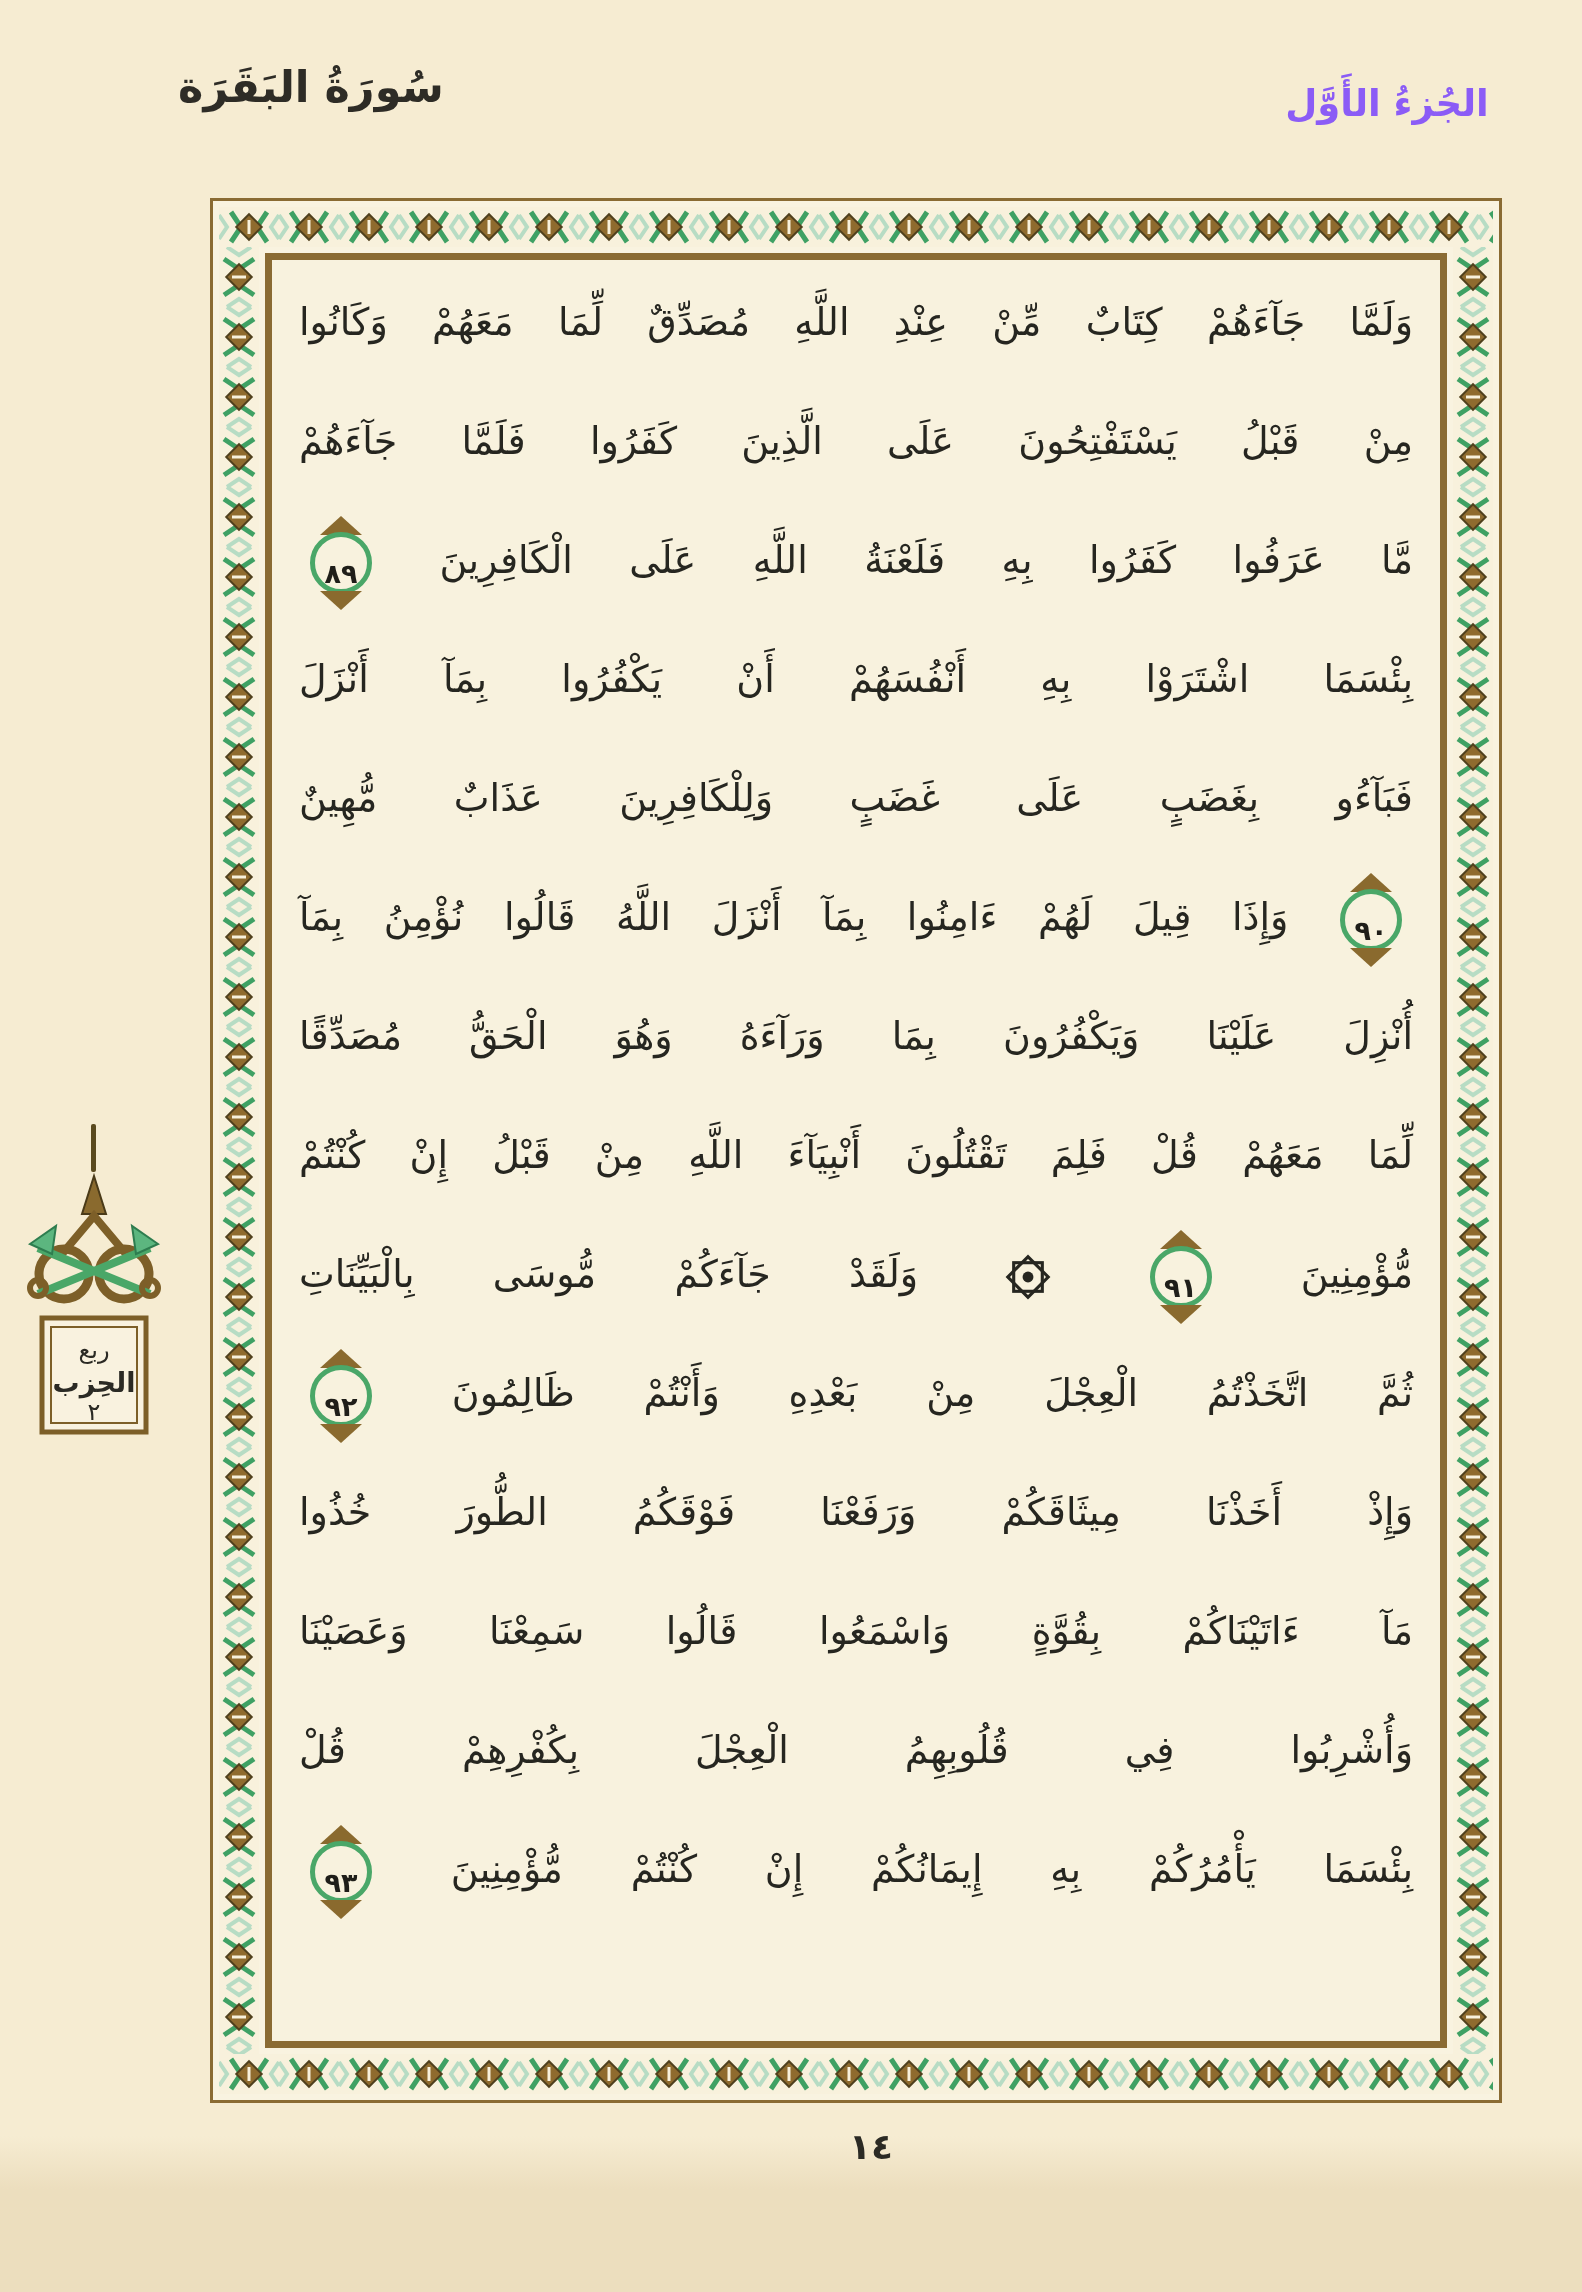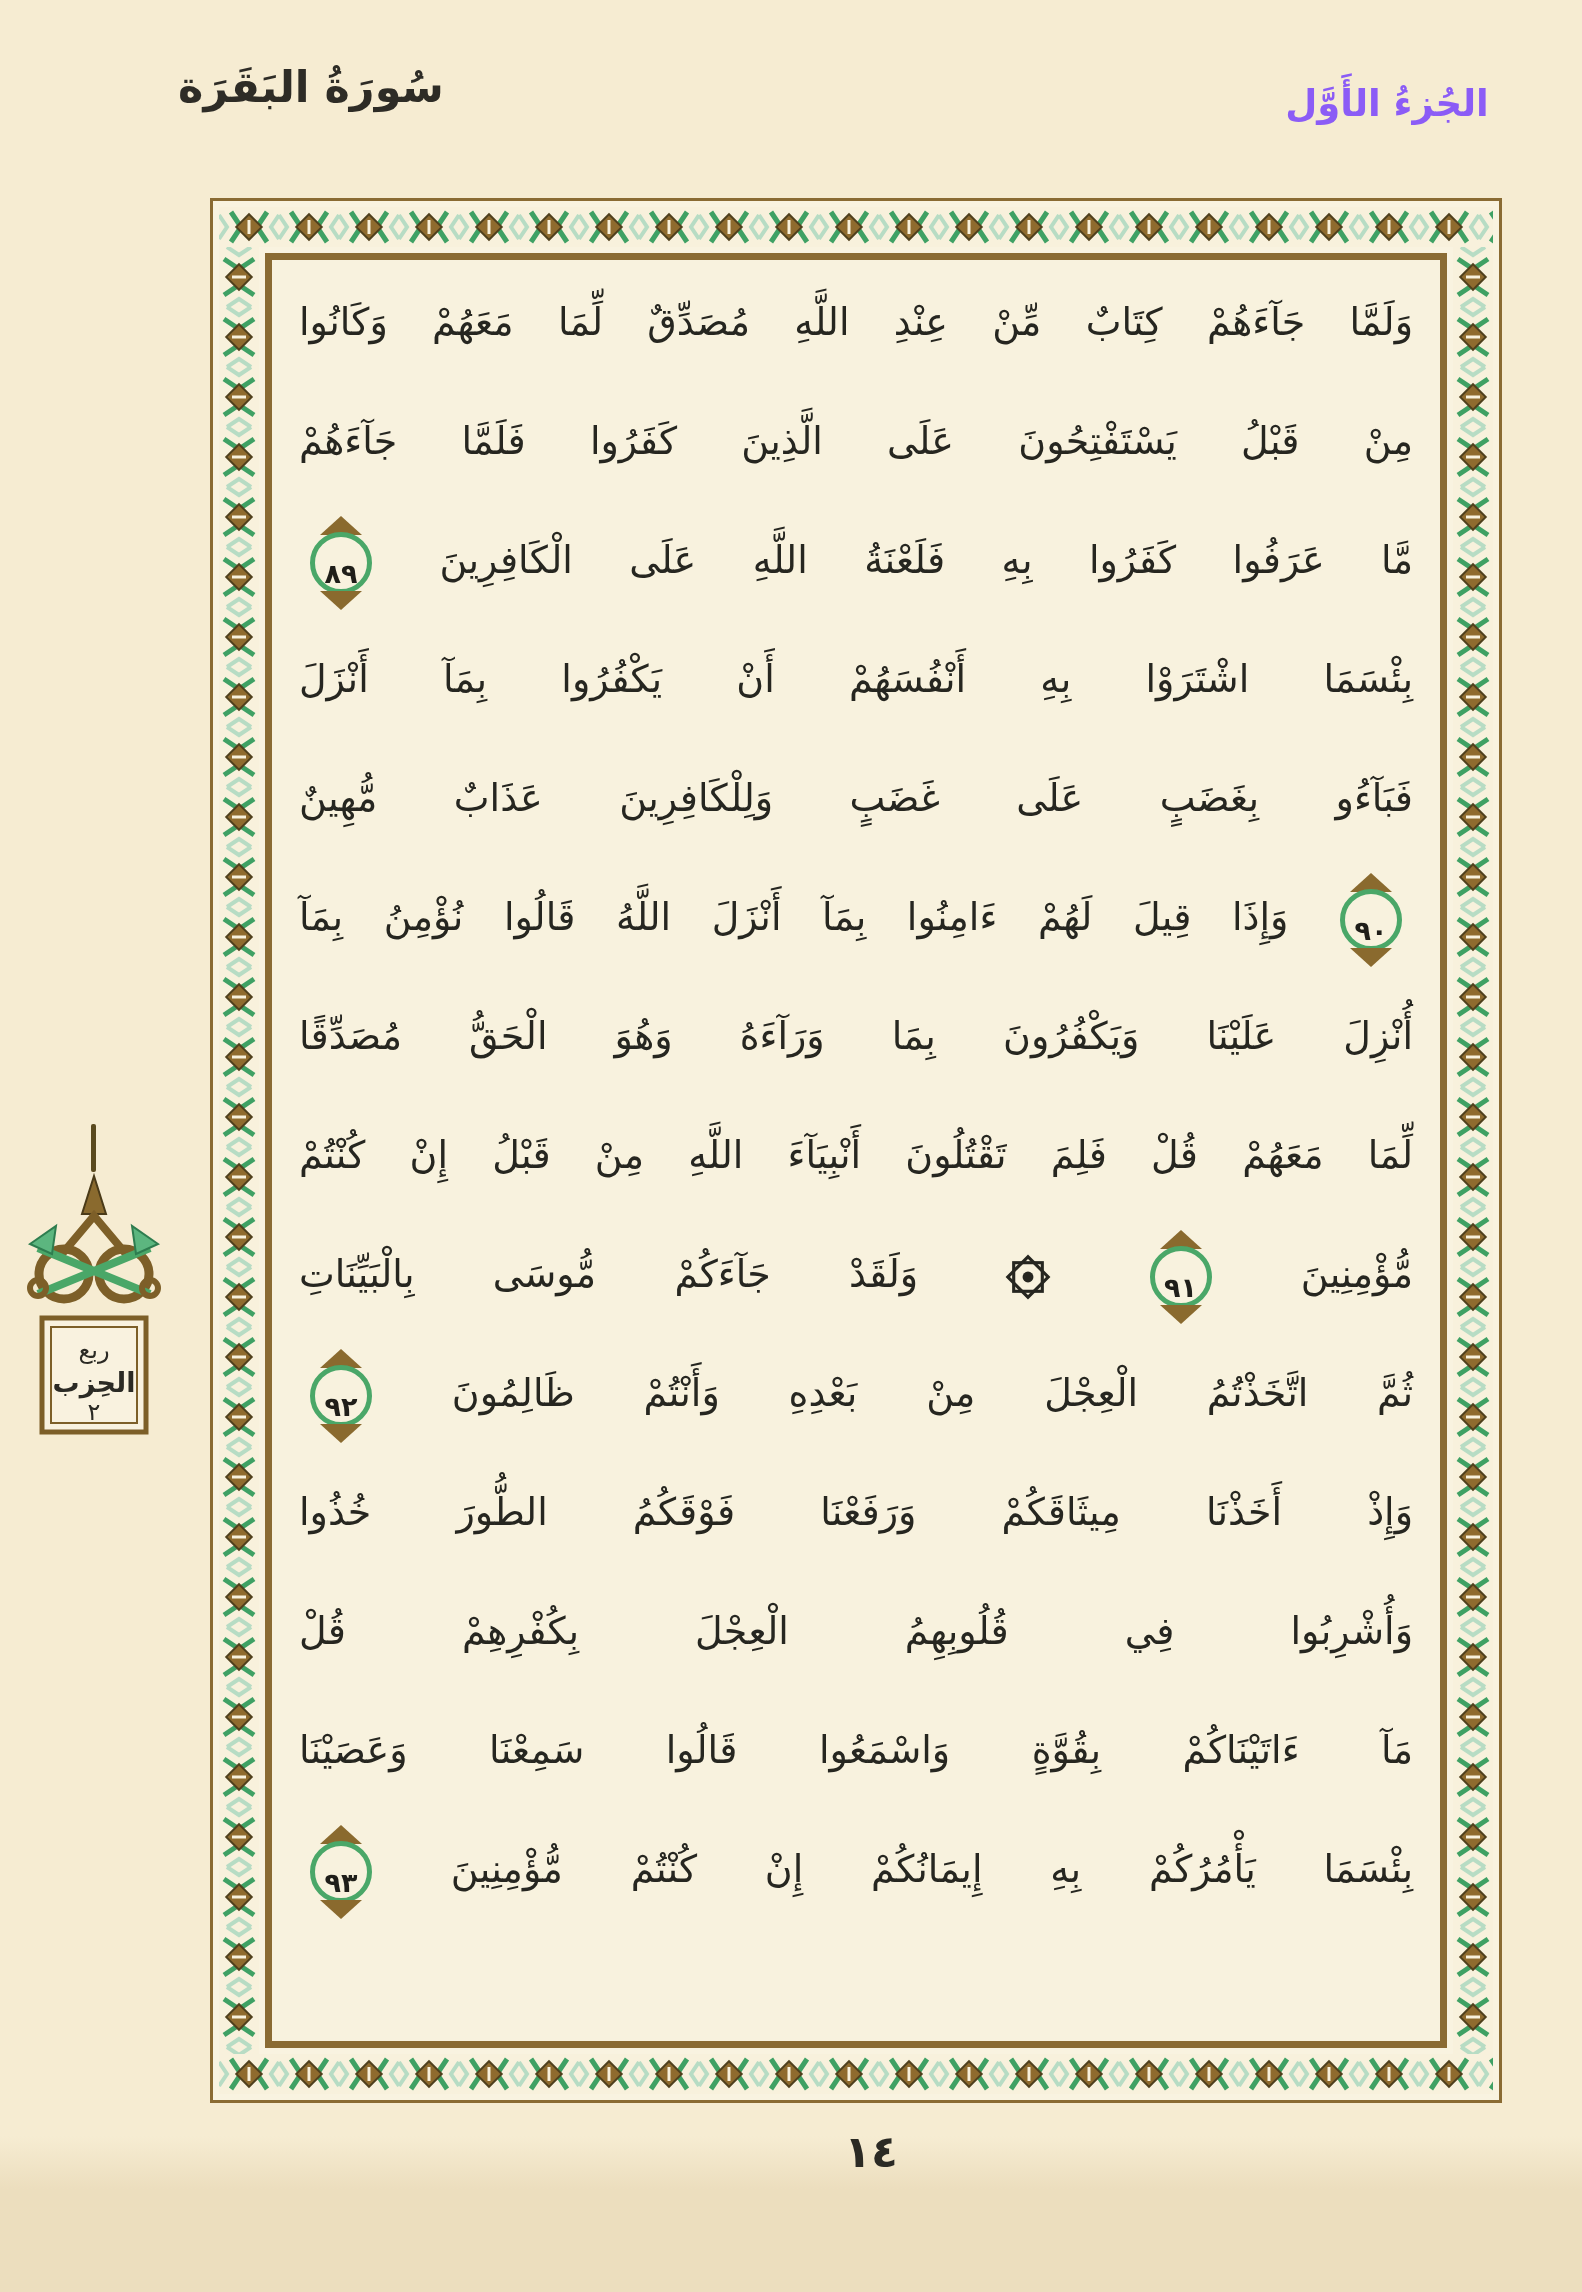--- a/index.html
+++ b/index.html
@@ -71,21 +71,21 @@
   .margin-ornament{position:absolute;left:12px;top:1122px;width:164px;height:344px;}
   .margin-ornament svg{width:100%;height:100%;display:block;}
   svg text{font-family:"DejaVu Sans",sans-serif;fill:#2b2a24;}
   
   .bottom-band{
     position:absolute;left:0;top:2136px;width:100%;height:156px;
     background:linear-gradient(180deg, rgba(236,222,190,0) 0%, #ecdebe 34%);
   }
   .page-number{
     position:absolute;left:806px;top:2126px;width:130px;
-    text-align:center;font-size:44px;font-weight:bold;color:#2b2a24;
+    text-align:center;font-size:36px;font-weight:bold;color:#2b2a24;
   }
 </style>
 </head>
 <body>
 
 <svg width="0" height="0" style="position:absolute" aria-hidden="true">
   <defs>
     <pattern id="bandH" width="60" height="40" patternUnits="userSpaceOnUse">
       <rect width="60" height="40" fill="#f8f1dc"></rect>
       <polyline points="0,8 8,20 0,32" fill="none" stroke="#b7dcc4" stroke-width="4"></polyline>
@@ -210,27 +210,27 @@
       <span class="seg"></span>
     </div>
 
     <div class="qline">
       <span class="seg">وَإِذْ أَخَذْنَا مِيثَاقَكُمْ وَرَفَعْنَا فَوْقَكُمُ الطُّورَ خُذُوا</span>
       
       <span class="seg"></span>
     </div>
 
     <div class="qline">
+      <span class="seg">مَآ ءَاتَيْنَاكُمْ بِقُوَّةٍ وَاسْمَعُوا قَالُوا سَمِعْنَا وَعَصَيْنَا</span>
+      
+      <span class="seg"></span>
+    </div>
+
+    <div class="qline">
       <span class="seg">وَأُشْرِبُوا فِي قُلُوبِهِمُ الْعِجْلَ بِكُفْرِهِمْ قُلْ</span>
-      
-      <span class="seg"></span>
-    </div>
-
-    <div class="qline">
-      <span class="seg">مَآ ءَاتَيْنَاكُمْ بِقُوَّةٍ وَاسْمَعُوا قَالُوا سَمِعْنَا وَعَصَيْنَا</span>
       
       <span class="seg"></span>
     </div>
 
     <div class="qline">
       <span class="seg">بِئْسَمَا يَأْمُرُكُمْ بِهِ إِيمَانُكُمْ إِنْ كُنْتُمْ مُّؤْمِنِينَ</span>
       <span class="medallion"><i class="m-crown"></i><span class="m-ring">
             <span class="m-num">٩٣</span>
           </span><i class="m-pendant"></i></span>
       <span class="seg"></span>

